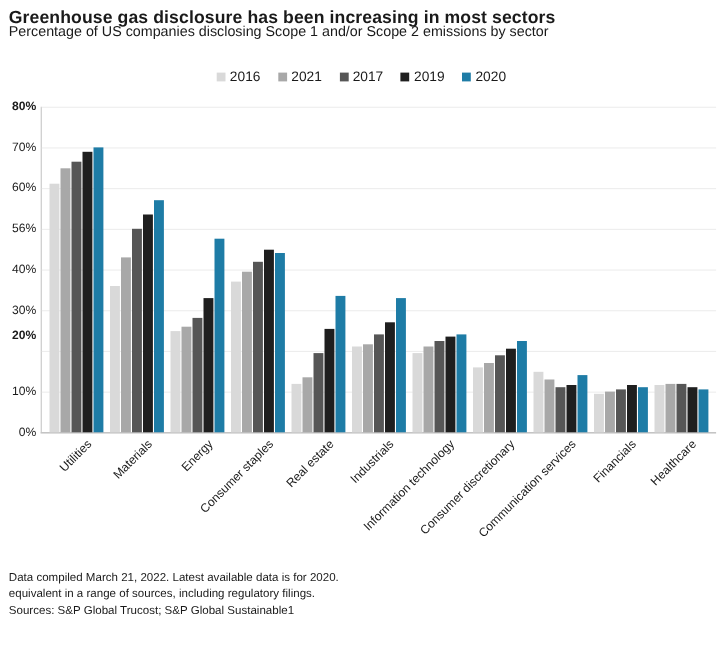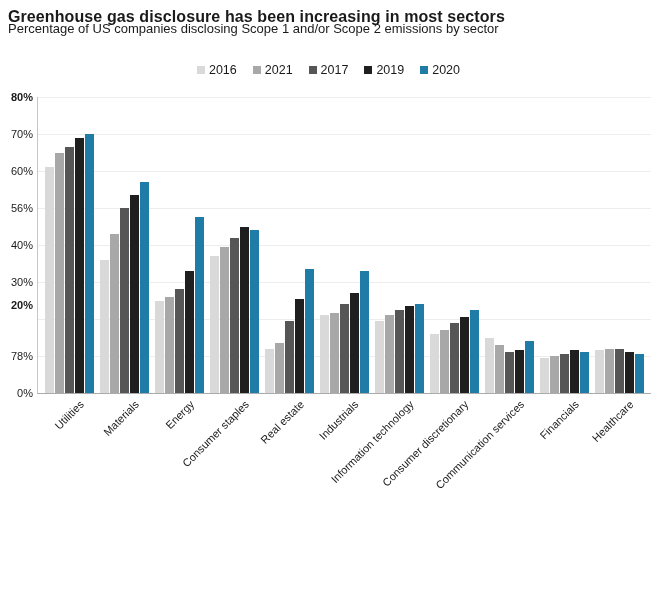--- a/index.html
+++ b/index.html
@@ -80,21 +80,21 @@
       <span>2019</span>
     </span>
     <span class="legend-item">
       <span class="legend-swatch" style="background: rgb(30, 124, 166);"></span>
       <span>2020</span>
     </span>
   </div>
 
 <div id="ylabels">
     <div class="ylabel" style="top: 386.5px;">0%</div>
-    <div class="ylabel" style="top: 349.5px;">78%</div>
+    <div class="ylabel" style="top: 349.5px;">10%</div>
     <div class="ylabel" style="top: 299px; font-weight: bold;">20%</div>
     <div class="ylabel" style="top: 275.5px;">30%</div>
     <div class="ylabel" style="top: 238.5px;">40%</div>
     <div class="ylabel" style="top: 201.5px;">56%</div>
     <div class="ylabel" style="top: 164.5px; text-align: right;">60%</div>
     <div class="ylabel" style="top: 127.5px;">70%</div>
     <div class="ylabel" style="top: 90.5px; font-weight: bold;">80%</div>
   </div>
 <div class="plot" id="plot">
     <div class="gridline" style="top: 258.5px;"></div>
@@ -191,13 +191,16 @@
     <div class="xlabel" style="right: 359.5px;">Real estate</div>
     <div class="xlabel" style="right: 304.5px;">Industrials</div>
     <div class="xlabel" style="right: 249.5px;">Information technology</div>
     <div class="xlabel" style="right: 194.5px;">Consumer discretionary</div>
     <div class="xlabel" style="right: 139.5px;">Communication services</div>
     <div class="xlabel" style="right: 84.5px;">Financials</div>
     <div class="xlabel" style="right: 29.5px;">Healthcare</div>
   </div>
 
 <div class="footer" id="footer">
+    <div>Data compiled March 21, 2022. Latest available data is for 2020.</div>
+    <div>equivalent in a range of sources, including regulatory filings.</div>
+    <div>Sources: S&amp;P Global Trucost; S&amp;P Global Sustainable1</div>
   </div>
 
 </body></html>

